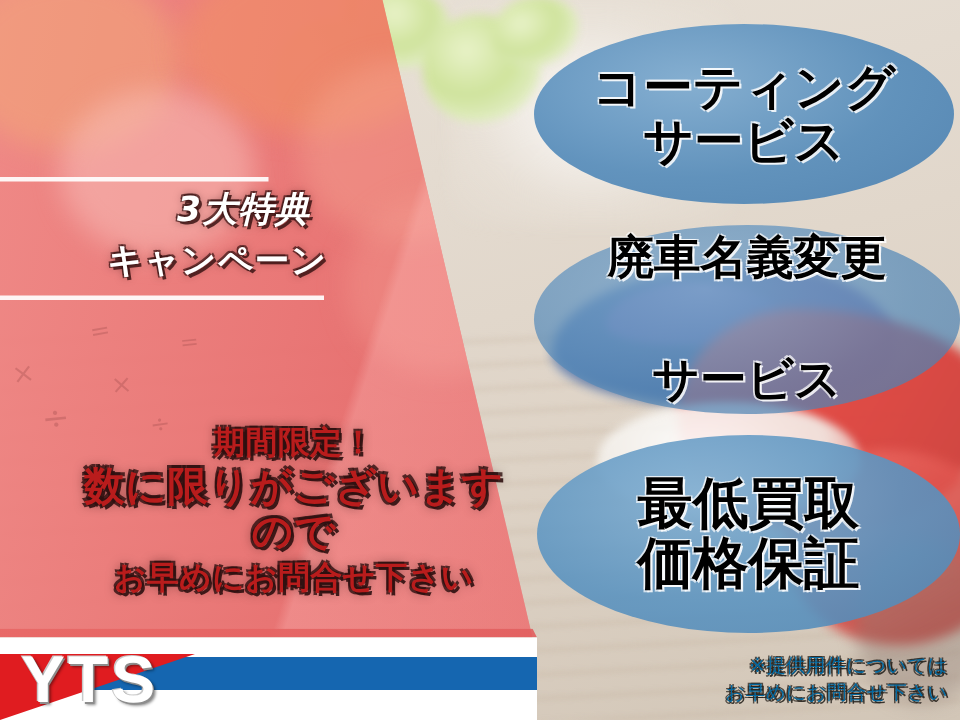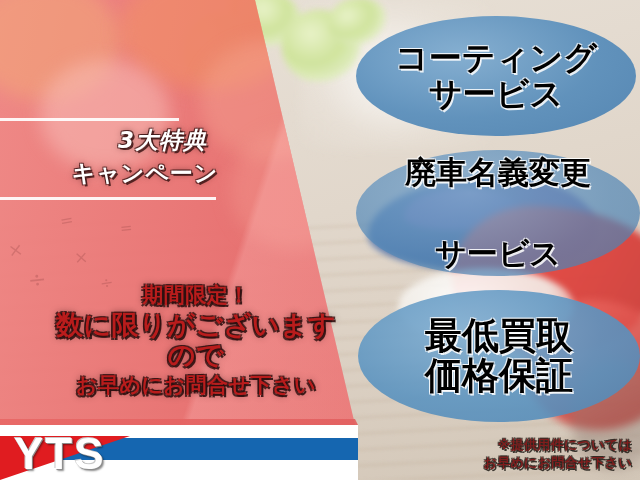--- a/index.html
+++ b/index.html
@@ -261,22 +261,22 @@
     left: 358px; top: 290px; width: 282px; height: 132px;
     background: radial-gradient(ellipse at 38% 32%, rgba(130,175,210,.92) 0%, rgba(92,148,192,.9) 55%, rgba(78,133,180,.88) 100%);
     font-size: 37px;
   }
 
   
   .footnote {
     position: absolute;
     right: 8px; bottom: 8px;
     text-align: right;
-    color: #7f1d1d;
-    font-weight: bold;
+    color: #0369a1;
+    font-weight: normal;
     font-size: 13px;
     line-height: 18px;
     letter-spacing: .3px;
     text-shadow:
       1.5px 1.5px 0 rgba(40,35,30,.9),
       -1px -1px 0 rgba(40,35,30,.75),
       1px -1px 0 rgba(40,35,30,.75),
       -1px 1px 0 rgba(40,35,30,.75);
   }
   .footnote span { display: block; }

